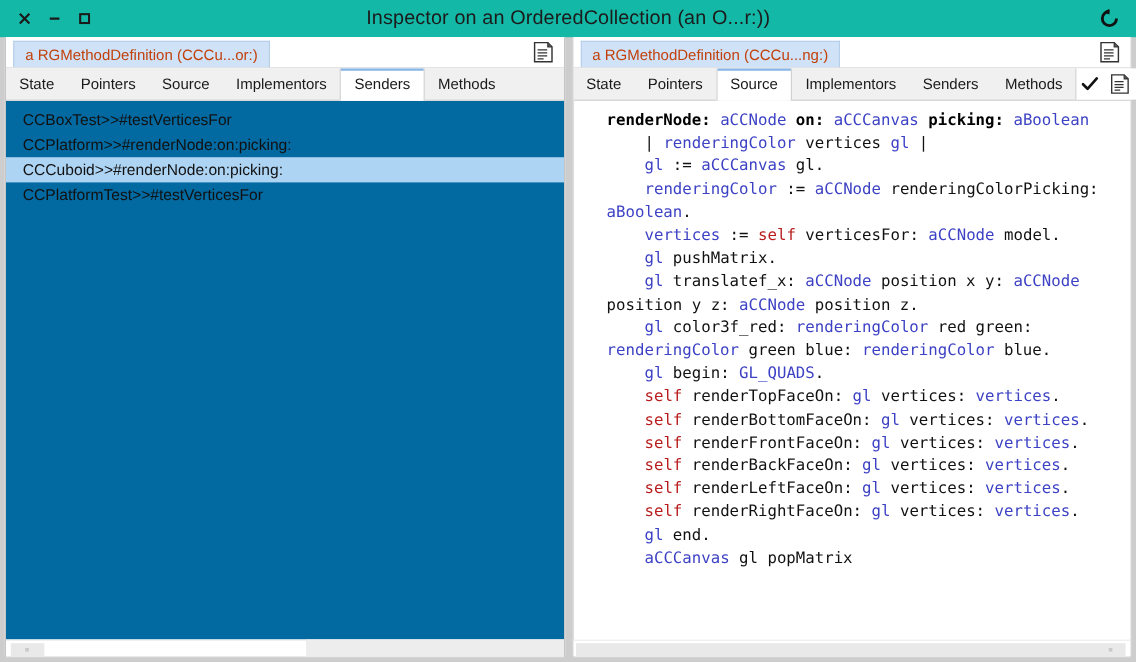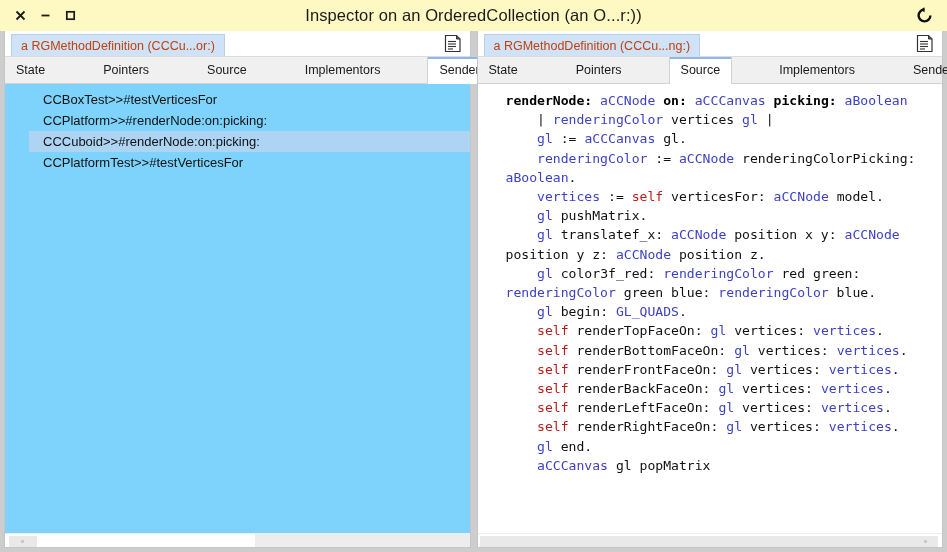--- a/index.html
+++ b/index.html
@@ -16,21 +16,21 @@
     position: relative;
     width: 947px; height: 552px;
     background: #cdcdcd;
     display: flex;
     flex-direction: column;
   }
 
   #titlebar {
     height: 31px;
     flex: 0 0 31px;
-    background: #fef9c3;
+    background: #14b8a6;
     display: flex;
     align-items: center;
     position: relative;
   }
   #win-buttons {
     display: flex;
     align-items: center;
     gap: 11px;
     padding-left: 13px;
   }
@@ -118,21 +118,20 @@
 
   
   .tabbar {
     flex: 0 0 27px;
     height: 27px;
     background: #f0f0f0;
     display: flex;
     align-items: stretch;
     position: relative;
     border-bottom: 1px solid #d2d2d2;
-    gap: 36px;
   }
   .tab {
     display: flex;
     align-items: center;
     padding: 0 11px;
     font-size: 12.5px;
     color: #1a1a1a;
     background: transparent;
     cursor: pointer;
     position: relative;
@@ -164,23 +163,22 @@
   .tab-action {
     cursor: pointer;
     display: flex;
     align-items: center;
   }
 
   
   .list {
     flex: 1 1 auto;
     overflow: hidden;
-    background: #7dd3fc;
+    background: #0369a1;
     padding-top: 5px;
-    padding-left: 24px;
   }
   .list-item {
     height: 21px;
     line-height: 21px;
     padding: 0 8px 0 14px;
     font-size: 13px;
     color: #111;
     white-space: nowrap;
     cursor: pointer;
   }

